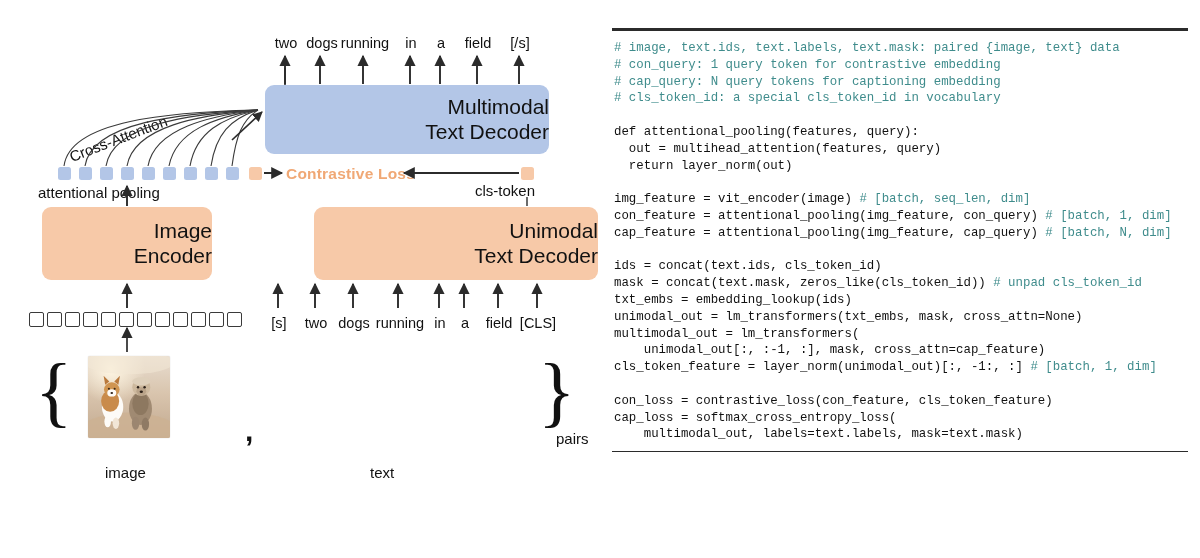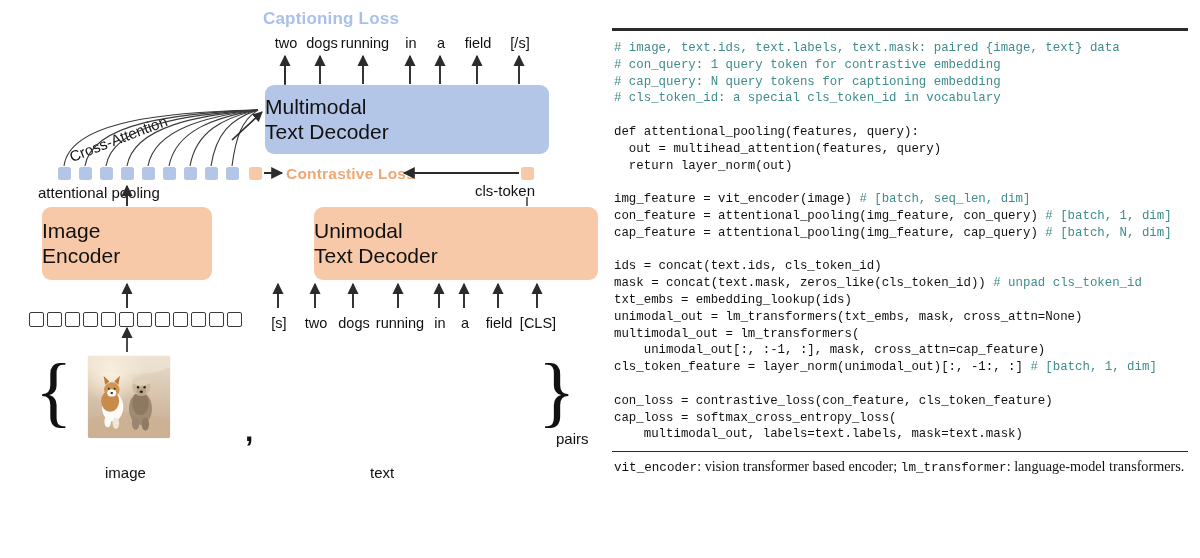--- a/index.html
+++ b/index.html
@@ -28,21 +28,21 @@
     font-size: 15.5px; font-weight: bold; letter-spacing: .2px;
     color: #f0a875;
     white-space: nowrap;
   }
 
   .tok { font-size: 14.5px; color: #111; white-space: nowrap; text-align: center; }
 
   .box {
     border-radius: 9px;
     display: flex; flex-direction: column;
-    align-items: flex-start; justify-content: center;
+    align-items: flex-end; justify-content: center;
     line-height: 1.18;
     color: #111;
     font-size: 21px;
   }
   .box.blue { background: #b3c6e7; }
   .box.orange { background: #f7c9a8; }
 
   .sq { position: absolute; width: 13px; height: 13px; border-radius: 2.5px; }
   .sq.blue { background: #b3c6e7; }
   .sq.orange { background: #f7c9a8; }
@@ -107,21 +107,20 @@
 
   svg.overlay { position: absolute; left: 0; top: 0; overflow: visible; pointer-events: none; }
 </style>
 </head>
 <body>
 
 <div class="page">
 
   <div id="diagram">
 
-    <div class="abs loss-caption" style="left:331px; top:9px; transform:translateX(-50%);">Captioning Loss</div>
 
     <div class="abs tok" style="left:268px; top:35px; width:36px;">two</div>
     <div class="abs tok" style="left:302px; top:35px; width:40px;">dogs</div>
     <div class="abs tok" style="left:336px; top:35px; width:58px;">running</div>
     <div class="abs tok" style="left:398px; top:35px; width:26px;">in</div>
     <div class="abs tok" style="left:430px; top:35px; width:22px;">a</div>
     <div class="abs tok" style="left:458px; top:35px; width:40px;">field</div>
     <div class="abs tok" style="left:502px; top:35px; width:36px;">[/s]</div>
 
     <div class="abs box blue" style="left:265px; top:85px; width:284px; height:69px;">
@@ -339,19 +338,16 @@
 <span>multimodal_out = lm_transformers(</span>
 <span>    unimodal_out[:, :-1, :], mask, cross_attn=cap_feature)</span>
 <span><span>cls_token_feature = layer_norm(unimodal_out)[:, -1:, :] </span><span class="cmt"># [batch, 1, dim]</span></span>
 <span class="blank">
 </span><span>con_loss = contrastive_loss(con_feature, cls_token_feature)</span>
 <span>cap_loss = softmax_cross_entropy_loss(</span>
 <span>    multimodal_out, labels=text.labels, mask=text.mask)</span>
 </div>
 
     <div class="rule-bot"></div>
-    <div class="algo-foot">
-      <code>vit_encoder</code><span>: vision transformer based encoder; </span><code>lm_transformer</code><span>: language-model transformers.</span>
-    </div>
   </div>
 
 
 </div>
 
 </body></html>

